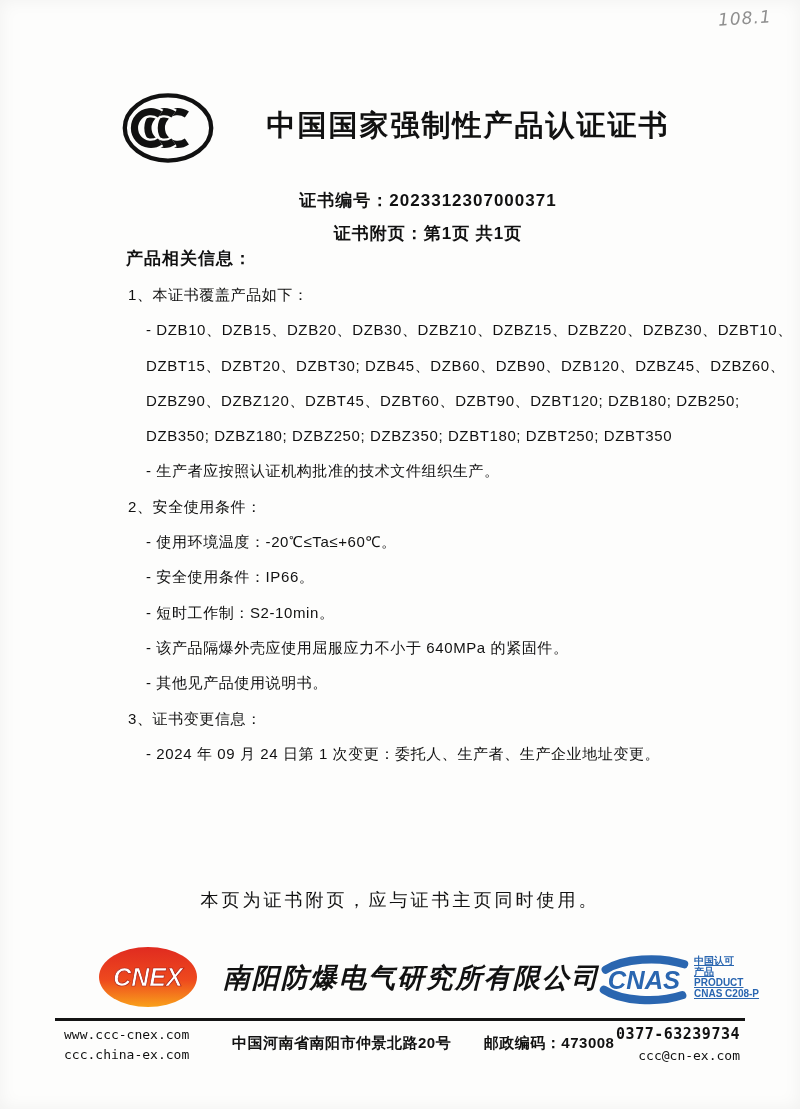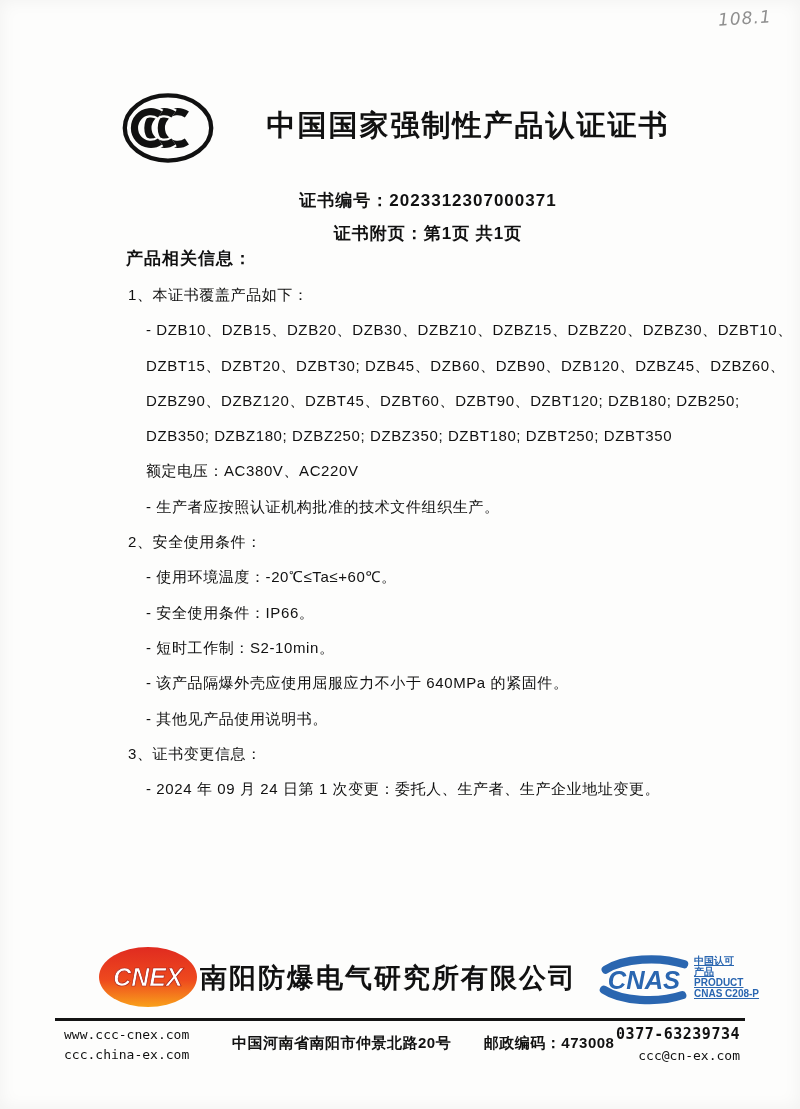--- a/index.html
+++ b/index.html
@@ -44,22 +44,22 @@
   .il1{padding-left:128px;}
   .il2{padding-left:146px;}
   .footer-note{
     position:absolute;top:888px;left:0;width:100%;
     text-align:center;font-size:18px;letter-spacing:3px;
   }
   .footer-logos{position:absolute;top:938px;left:0;width:100%;height:80px;}
   .cnex-logo{position:absolute;left:96px;top:6px;}
   .company-name{
     position:absolute;left:200px;top:22px;width:400px;
-    text-align:left;font-size:27px;font-weight:bold;
-    letter-spacing:2px;white-space:nowrap;
+    text-align:right;font-size:27px;font-weight:bold;
+    letter-spacing:2px;white-space:nowrap;font-style:italic;
   }
   .cnas-logo{position:absolute;left:598px;top:8px;display:flex;align-items:center;}
   .cnas-side{margin-left:4px;line-height:11px;}
   .cnas-side div{font-size:10px;color:#2a66b0;font-weight:bold;white-space:nowrap;text-decoration:underline;}
   .divider{
     position:absolute;top:1018px;left:55px;width:690px;height:3px;
     background:#141414;
   }
   .contact{position:absolute;top:1022px;left:0;width:100%;font-size:13px;}
   .contact .webs{
@@ -102,32 +102,32 @@
   <div class="certline appendix"><span>证书附页：</span><span>第1页 共1页</span></div>
 
   <div class="section-heading">产品相关信息：</div>
 
   <div class="body-lines">
     <div class="line il1">1、本证书覆盖产品如下：</div>
     <div class="line il2">- DZB10、DZB15、DZB20、DZB30、DZBZ10、DZBZ15、DZBZ20、DZBZ30、DZBT10、</div>
     <div class="line il2">DZBT15、DZBT20、DZBT30; DZB45、DZB60、DZB90、DZB120、DZBZ45、DZBZ60、</div>
     <div class="line il2">DZBZ90、DZBZ120、DZBT45、DZBT60、DZBT90、DZBT120; DZB180; DZB250;</div>
     <div class="line il2">DZB350; DZBZ180; DZBZ250; DZBZ350; DZBT180; DZBT250; DZBT350</div>
-    <div class="line il2">额定电压：AC380V、AC220V</div>
     <div class="line il2">- 生产者应按照认证机构批准的技术文件组织生产。</div>
     <div class="line il1">2、安全使用条件：</div>
     <div class="line il2">- 使用环境温度：-20℃≤Ta≤+60℃。</div>
     <div class="line il2">- 安全使用条件：IP66。</div>
     <div class="line il2">- 短时工作制：S2-10min。</div>
     <div class="line il2">- 该产品隔爆外壳应使用屈服应力不小于 640MPa 的紧固件。</div>
     <div class="line il2">- 其他见产品使用说明书。</div>
     <div class="line il1">3、证书变更信息：</div>
     <div class="line il2">- 2024 年 09 月 24 日第 1 次变更：委托人、生产者、生产企业地址变更。</div>
   </div>
 
+  <div class="footer-note">本页为证书附页，应与证书主页同时使用。</div>
 
   <div class="footer-logos">
     <div class="cnex-logo">
       <svg width="104" height="66" viewBox="0 0 104 66">
         <defs>
           <linearGradient id="cnexg" x1="0" y1="0" x2="0" y2="1">
             <stop offset="0" stop-color="#e02b20"></stop>
             <stop offset="0.55" stop-color="#ee491e"></stop>
             <stop offset="1" stop-color="#f9a11b"></stop>
           </linearGradient>

